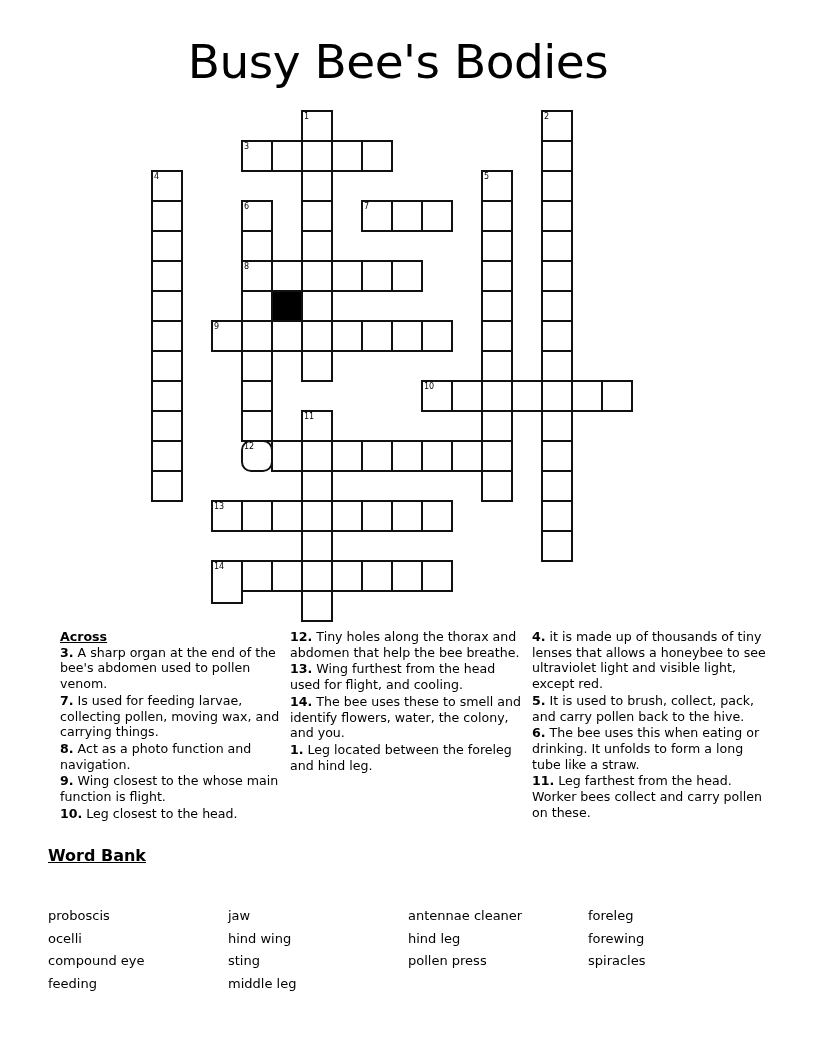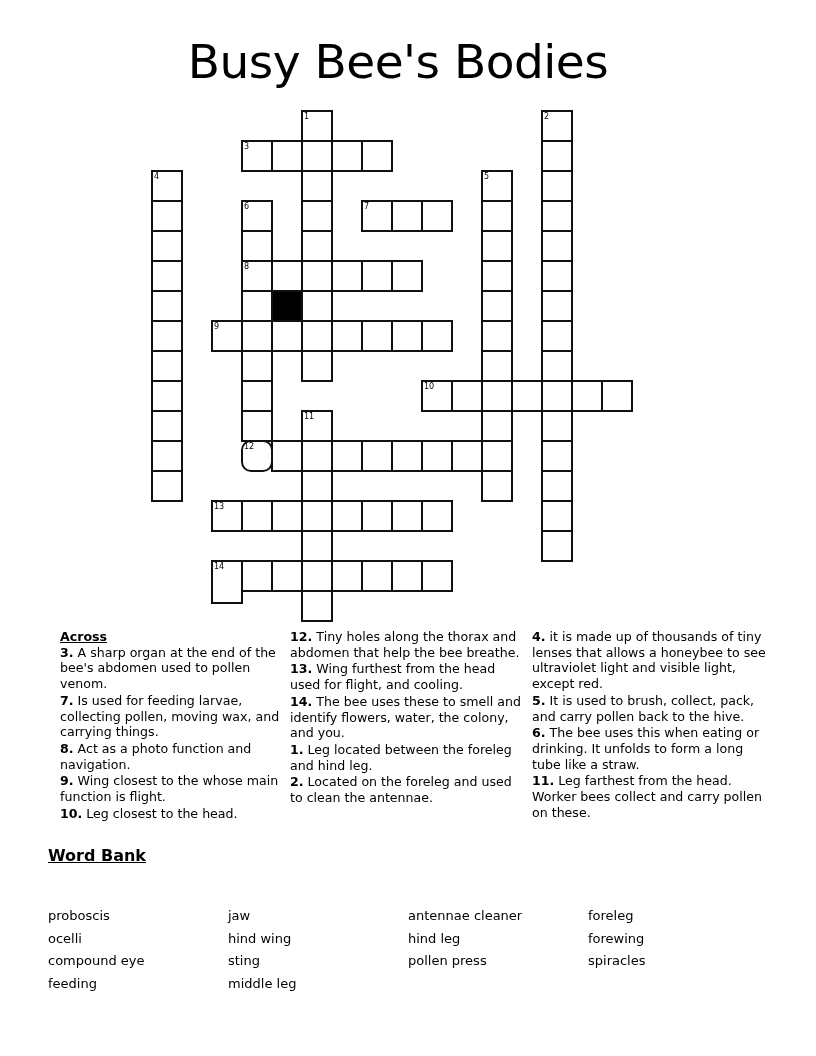--- a/index.html
+++ b/index.html
@@ -172,21 +172,20 @@
   <div class="clue"><b>8.</b> <span>Act as a photo function and navigation.</span></div>
   <div class="clue"><b>9.</b> <span>Wing closest to the whose main function is flight.</span></div>
   <div class="clue"><b>10.</b> <span>Leg closest to the head.</span></div>
 </div>
 
 <div class="clues col2">
   <div class="clue"><b>12.</b> <span>Tiny holes along the thorax and abdomen that help the bee breathe.</span></div>
   <div class="clue"><b>13.</b> <span>Wing furthest from the head used for flight, and cooling.</span></div>
   <div class="clue"><b>14.</b> <span>The bee uses these to smell and identify flowers, water, the colony, and you.</span></div>
   <div class="clue"><b>1.</b> <span>Leg located between the foreleg and hind leg.</span></div>
-  <div class="clue"><b>2.</b> <span>Located on the foreleg and used to clean the antennae.</span></div>
 </div>
 
 <div class="clues col3">
   <div class="clue"><b>4.</b> <span>it is made up of thousands of tiny lenses that allows a honeybee to see ultraviolet light and visible light, except red.</span></div>
   <div class="clue"><b>5.</b> <span>It is used to brush, collect, pack, and carry pollen back to the hive.</span></div>
   <div class="clue"><b>6.</b> <span>The bee uses this when eating or drinking. It unfolds to form a long tube like a straw.</span></div>
   <div class="clue"><b>11.</b> <span>Leg farthest from the head. Worker bees collect and carry pollen on these.</span></div>
 </div>
 
 <div class="wb-title">Word Bank</div>

